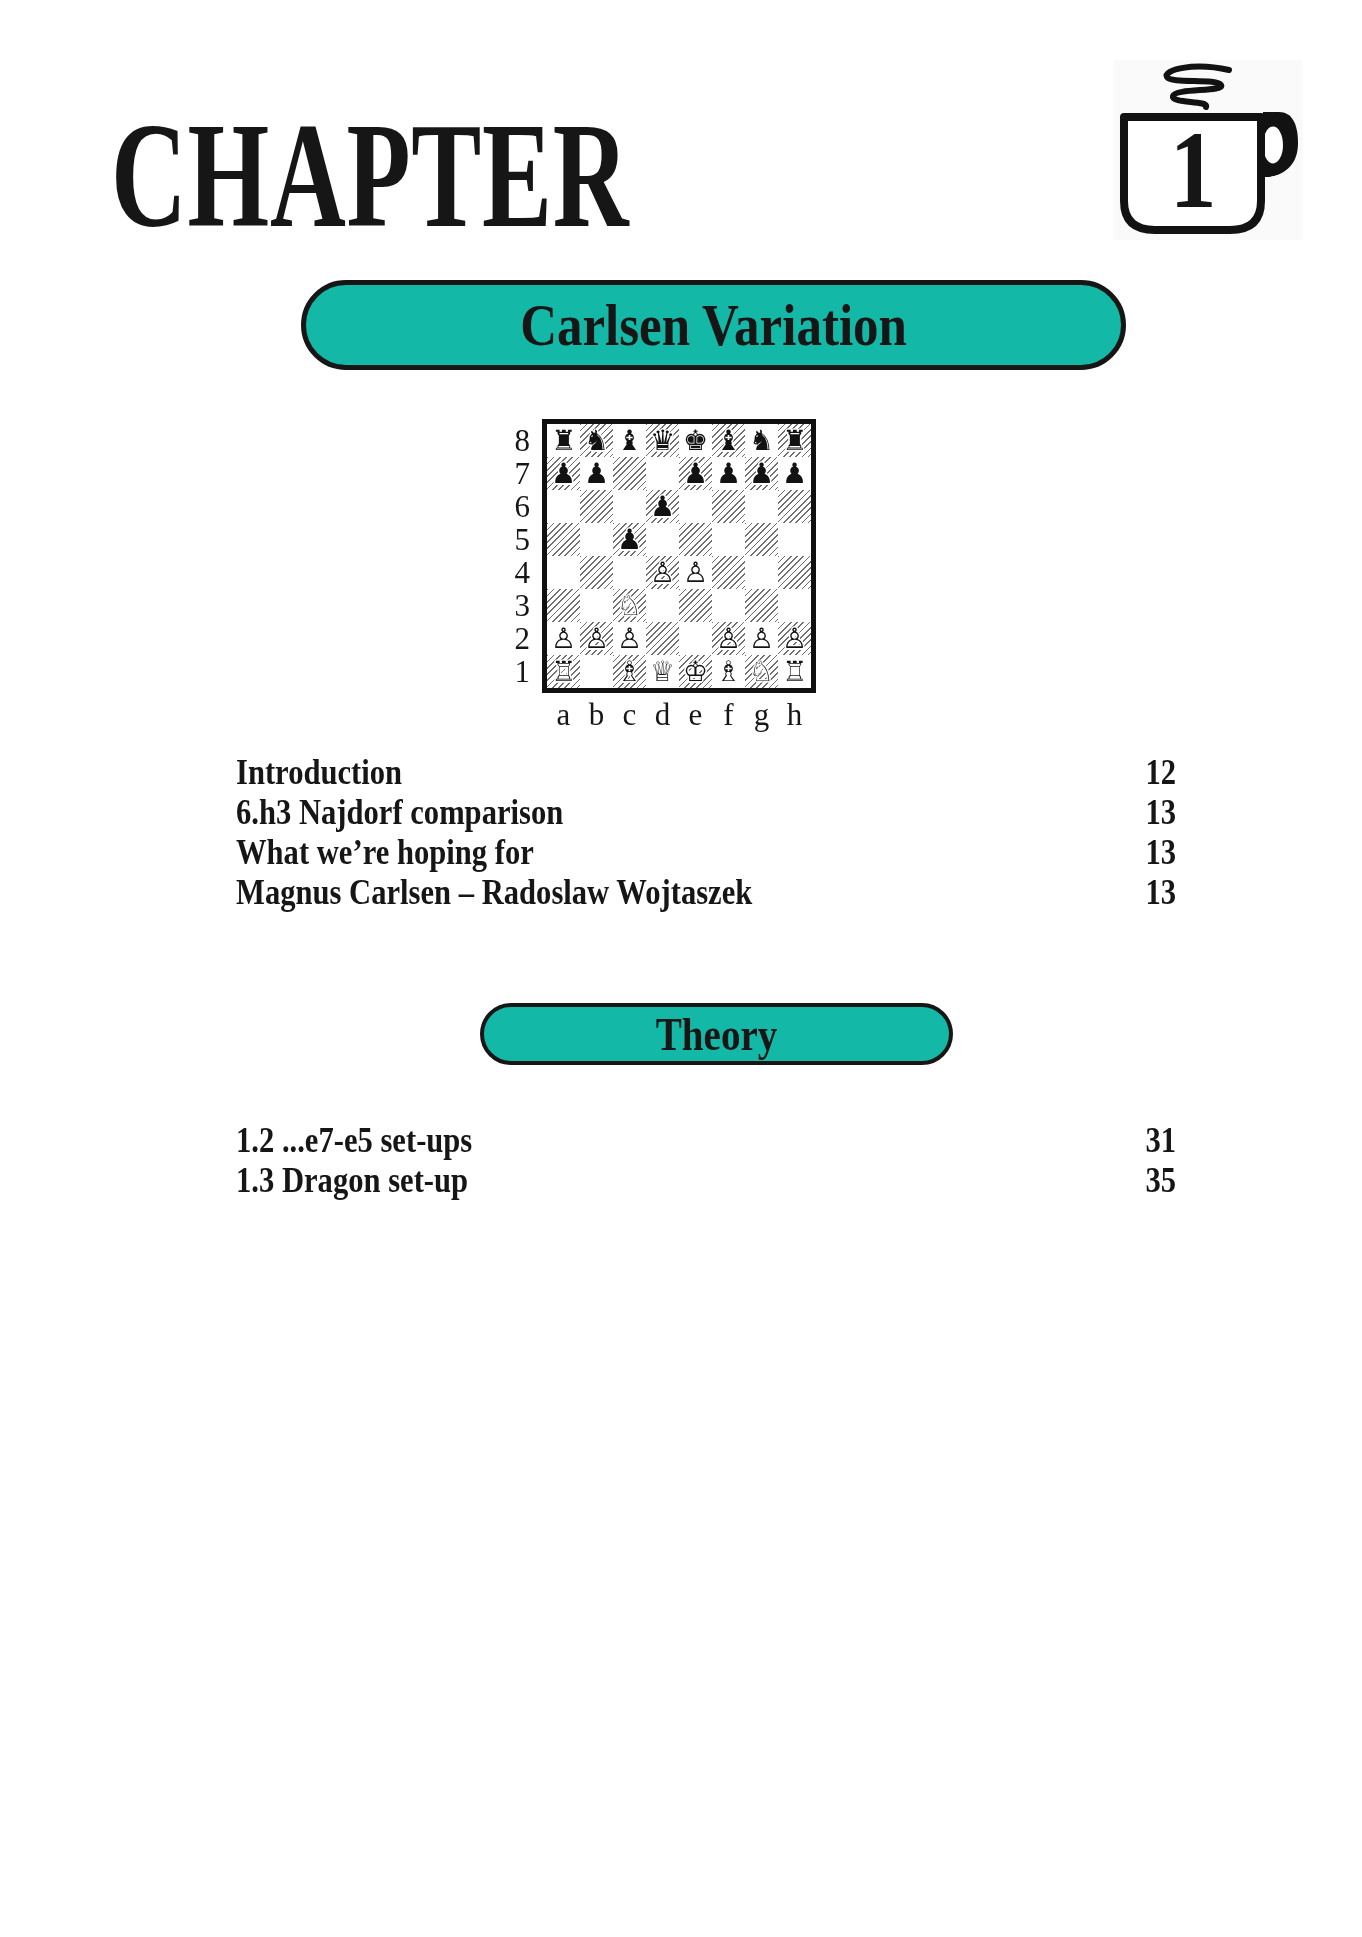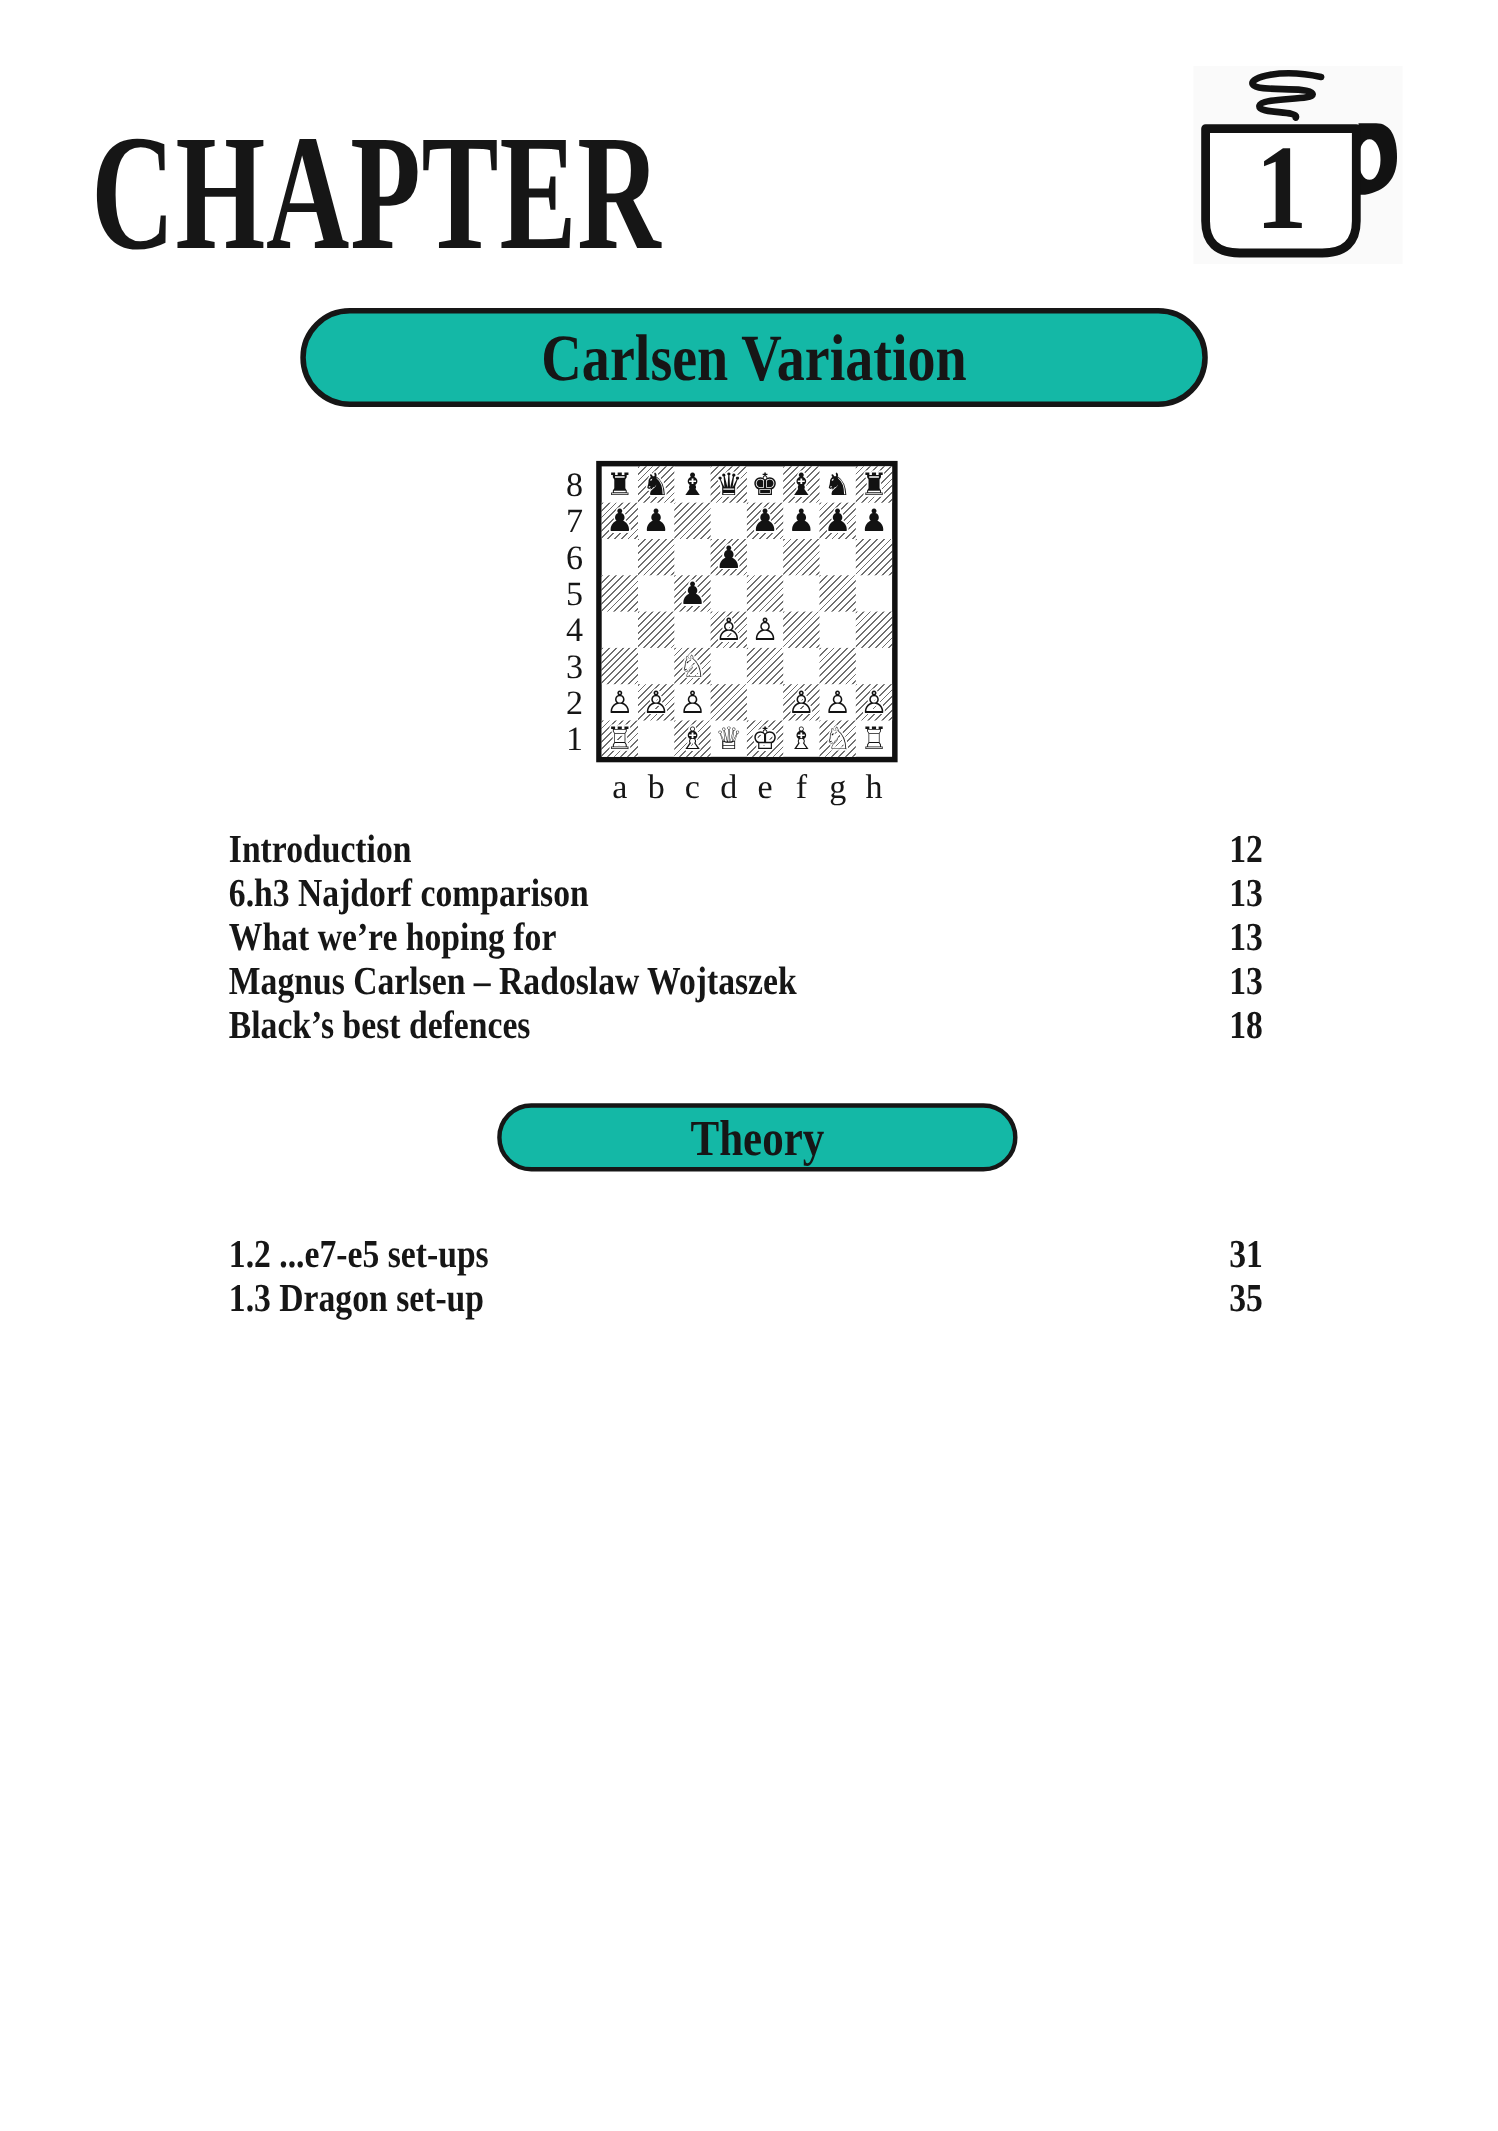--- a/index.html
+++ b/index.html
@@ -2,21 +2,21 @@
 <html><head>
 <meta charset="utf-8">
 <title>Chapter 1 – Carlsen Variation</title>
 <style>
   html,body{margin:0;padding:0;}
   body{
     width:1362px;height:1937px;background:#ffffff;
     font-family:"Liberation Serif","DejaVu Serif",serif;
     color:#161616;position:relative;overflow:hidden;
   }
-  .abs{position:absolute;}
+  .abs{position:absolute;margin-left:28px;}
 
   
   .sq70l{display:inline-block;transform:scaleX(.70);transform-origin:left center;white-space:nowrap;}
   .sq85c{display:inline-block;transform:scaleX(.85);transform-origin:center center;white-space:nowrap;}
   .sq85l{display:inline-block;transform:scaleX(.85);transform-origin:left center;white-space:nowrap;}
   .sq85r{display:inline-block;transform:scaleX(.85);transform-origin:right center;white-space:nowrap;}
 
   
   .chapter-title{left:83px;top:100px;font-size:150px;line-height:1;font-weight:bold;letter-spacing:1px;}
 
@@ -246,24 +246,20 @@
     <div class="toc-row">
       <span class="sq85l">What we’re hoping for</span>
       <span class="sq85r">13</span>
     </div>
 
     <div class="toc-row">
       <span class="sq85l">Magnus Carlsen – Radoslaw Wojtaszek</span>
       <span class="sq85r">13</span>
     </div>
 
-    <div class="toc-row">
-      <span class="sq85l">Black’s best defences</span>
-      <span class="sq85r">18</span>
-    </div>
   </div>
 
 <div class="abs pill pill-small">
   <span class="sq85c">Theory</span>
 </div>
 
 <div class="abs toc toc2">
 
 
     <div class="toc-row">

